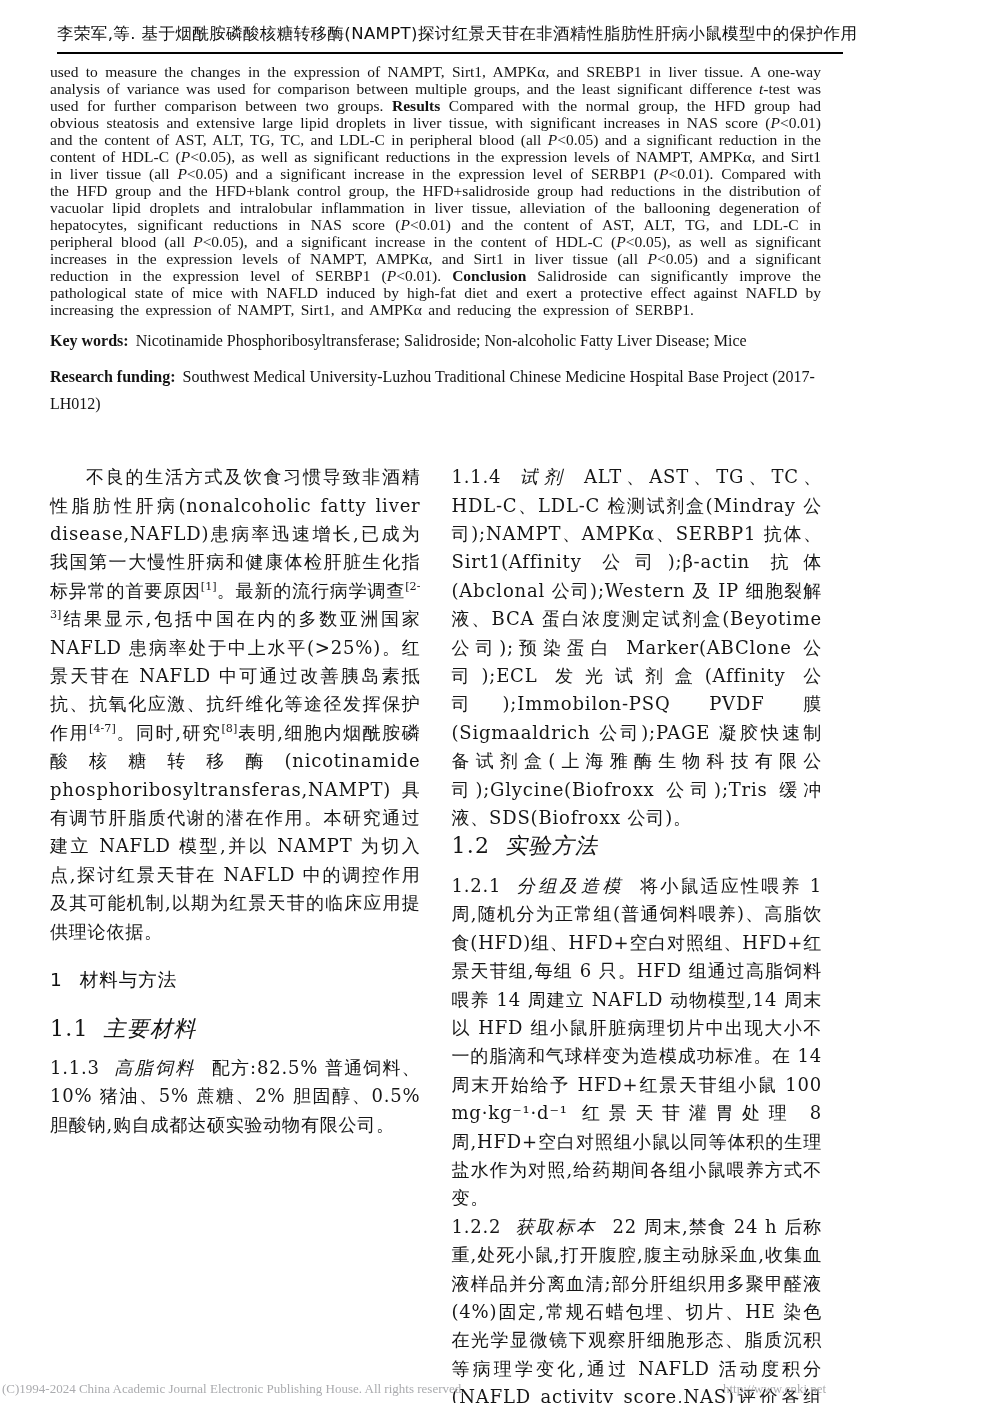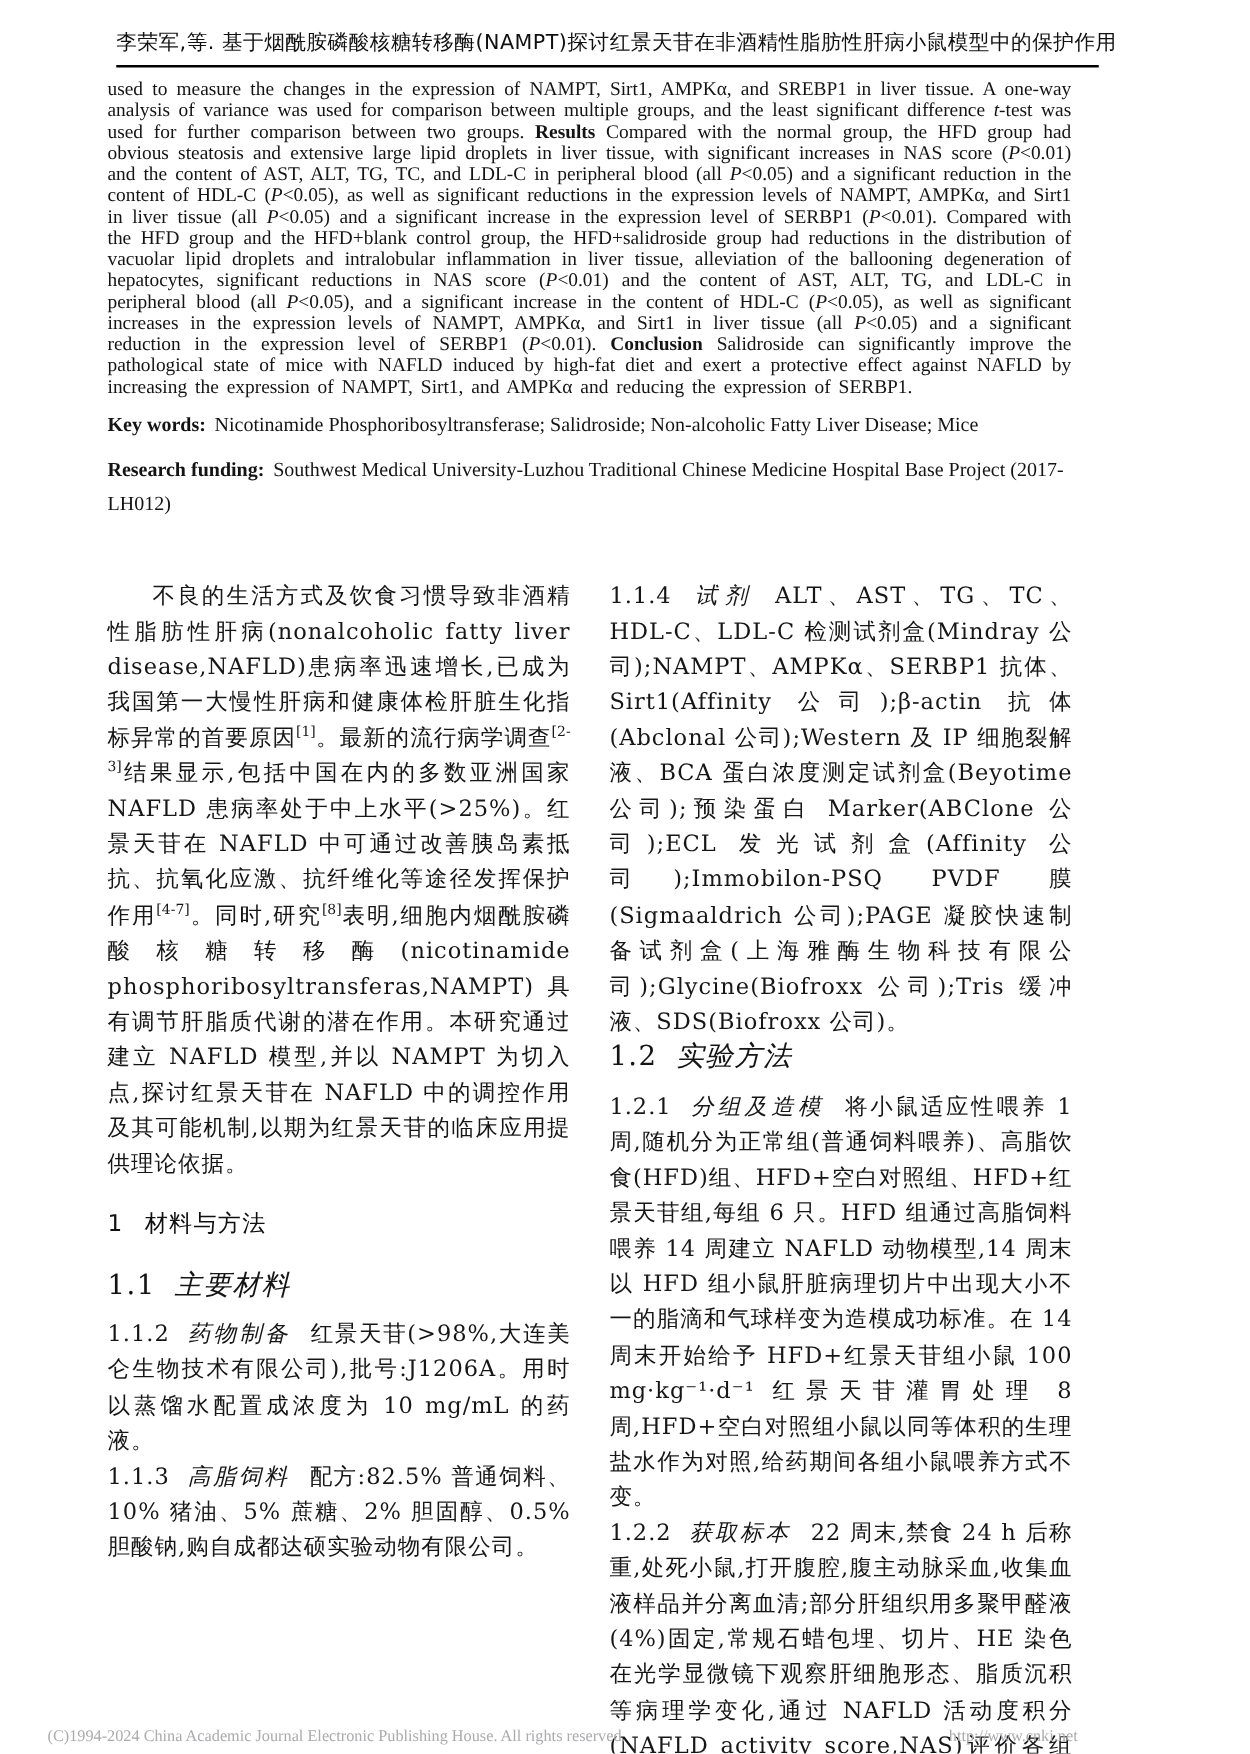--- a/index.html
+++ b/index.html
@@ -2,21 +2,20 @@
 <html><head>
 <meta charset="utf-8">
 <style>
   html,body{margin:0;padding:0;background:#ffffff;}
   .page{
     position:relative;
     width:856px;height:1403px;
     background:#ffffff;
     overflow:hidden;
     color:#1b1b1b;
-    margin-left:36px;
   }
   
   .hdr{
     display:flex;align-items:flex-end;
     padding:20px 14px 0 57px;
   }
   .hdr-title{
     flex:1;text-align:center;
     font-family:"DejaVu Sans",sans-serif;
     font-size:16.5px;font-weight:500;letter-spacing:.4px;
@@ -116,21 +115,20 @@
 
       <div class="sec1">
         <span class="secnum">1</span><span>材料与方法</span>
       </div>
 
       <div class="sec2">
         <span class="secnum">1.1</span><span>主要材料</span>
       </div>
 
 
-      <p><span class="pnum">1.1.2</span><span class="ptitle">药物制备</span><span>红景天苷(&gt;98%,大连美仑生物技术有限公司),批号:J1206A。用时以蒸馏水配置成浓度为 10 mg/mL 的药液。</span></p>
 
       <p><span class="pnum">1.1.3</span><span class="ptitle">高脂饲料</span><span>配方:82.5% 普通饲料、10% 猪油、5% 蔗糖、2% 胆固醇、0.5% 胆酸钠,购自成都达硕实验动物有限公司。</span></p>
     </div>
 
     <div class="col">
       <p><span class="pnum">1.1.4</span><span class="ptitle">试剂</span><span>ALT、AST、TG、TC、HDL-C、LDL-C 检测试剂盒(Mindray 公司);NAMPT、AMPKα、SERBP1 抗体、Sirt1(Affinity 公司);β-actin 抗体(Abclonal 公司);Western 及 IP 细胞裂解液、BCA 蛋白浓度测定试剂盒(Beyotime 公司);预染蛋白 Marker(ABClone 公司);ECL 发光试剂盒(Affinity 公司);Immobilon-PSQ PVDF 膜(Sigmaaldrich 公司);PAGE 凝胶快速制备试剂盒(上海雅酶生物科技有限公司);Glycine(Biofroxx 公司);Tris 缓冲液、SDS(Biofroxx 公司)。</span></p>
 
       <div class="sec2">
         <span class="secnum">1.2</span><span>实验方法</span>
       </div>

